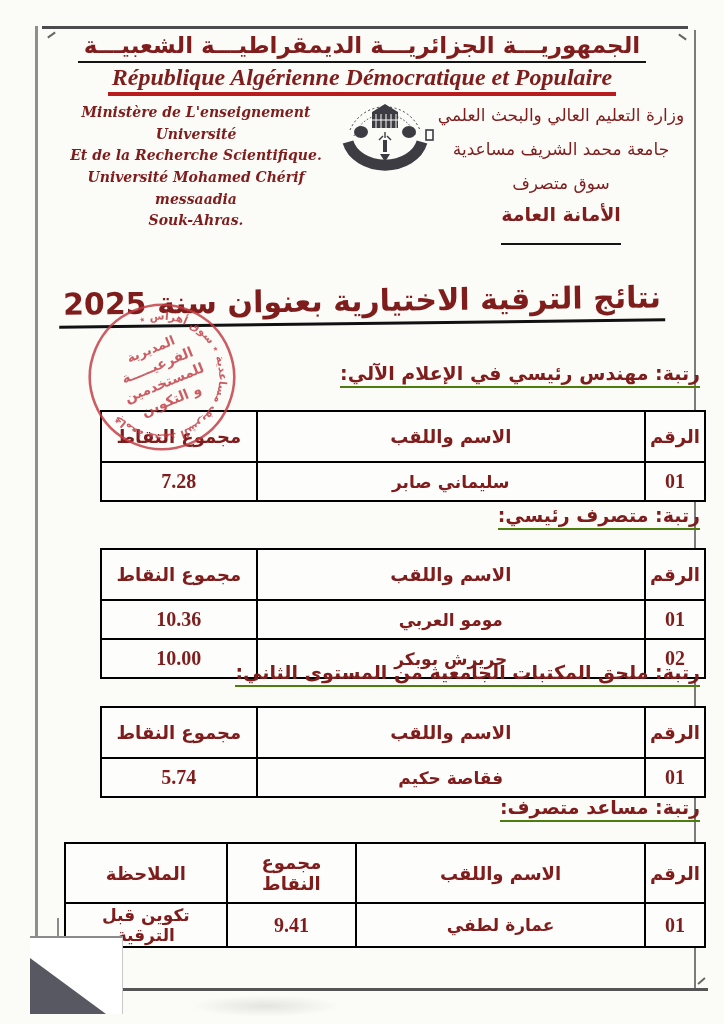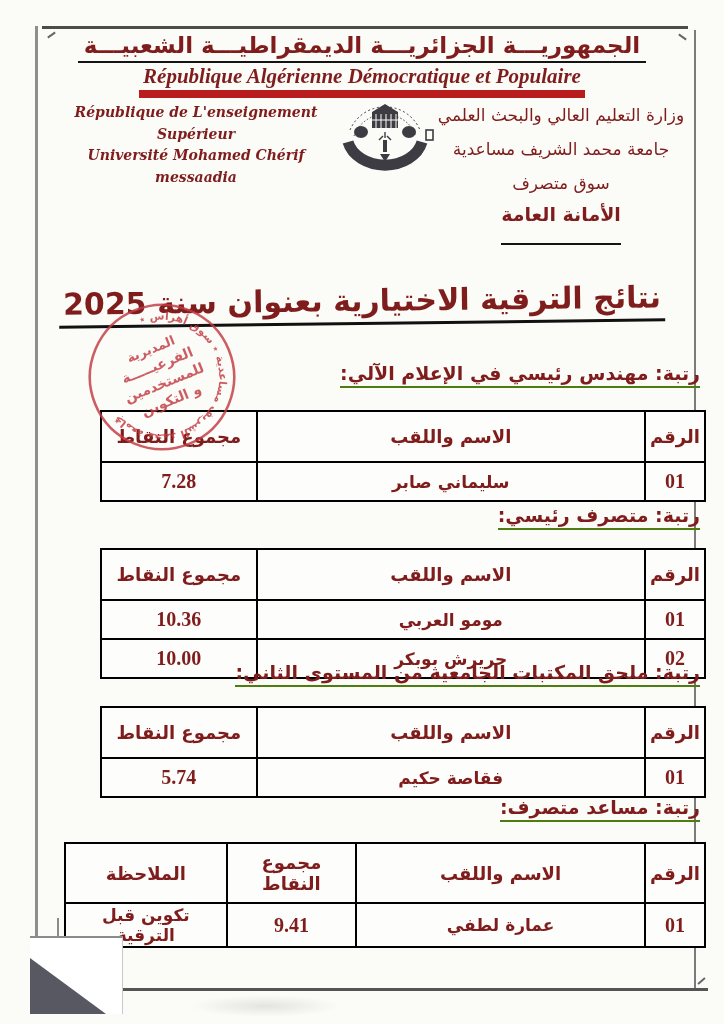--- a/index.html
+++ b/index.html
@@ -15,21 +15,21 @@
   .frame-bottom{position:absolute;left:36px;top:988px;width:672px;height:3px;background:#555;}
   .corner-mark{position:absolute;width:9px;height:2px;background:#666;}
   .cm-tl{left:47px;top:34px;transform:rotate(-35deg);}
   .cm-tr{left:678px;top:36px;transform:rotate(35deg);}
   .cm-br{left:697px;top:980px;transform:rotate(-40deg);}
 
   
   .country-ar{position:absolute;top:32px;left:0;width:724px;text-align:center;direction:rtl;}
   .country-ar span{display:inline-block;font-size:23px;font-weight:bold;border-bottom:2.5px solid #141414;padding:0 6px 3px;}
   .country-fr{position:absolute;top:64px;left:0;width:724px;text-align:center;}
-  .country-fr span{display:inline-block;font-family:"Liberation Serif",serif;font-style:italic;font-weight:bold;font-size:21px;border-bottom:8px solid #b91c1c;padding:0 4px 1px;}
+  .country-fr span{display:inline-block;font-family:"Liberation Serif",serif;font-style:italic;font-weight:bold;font-size:24px;border-bottom:4px solid #b91c1c;padding:0 4px 1px;}
   .ministry-fr{position:absolute;left:48px;top:102px;width:296px;text-align:center;font-family:"DejaVu Serif",serif;font-style:italic;font-weight:600;font-size:14px;line-height:1.55;}
   .ministry-ar{position:absolute;left:420px;top:98px;width:282px;text-align:center;direction:rtl;font-size:17px;line-height:2.0;}
   .secretariat{position:absolute;left:428px;top:203px;width:266px;text-align:center;direction:rtl;}
   .secretariat span{display:inline-block;font-size:19px;font-weight:bold;border-bottom:2.5px solid #141414;padding-bottom:18px;}
   .subdir{position:absolute;left:404px;top:237px;width:300px;text-align:center;direction:rtl;font-size:15.5px;font-weight:bold;}
 
   
   .logo{position:absolute;left:334px;top:92px;width:102px;height:96px;}
 
   
@@ -78,22 +78,24 @@
   <div class="corner-mark cm-br"></div>
 
   <div class="country-ar">
     <span>الجمهوريـــة الجزائريـــة الديمقراطيـــة الشعبيـــة</span>
   </div>
   <div class="country-fr">
     <span>République Algérienne Démocratique et Populaire</span>
   </div>
 
   <div class="ministry-fr">
-    <div>République de L'enseignement Supérieur</div>
+    <div>Ministère de L'enseignement Université</div>
+    <div>Et de la Recherche Scientifique.</div>
     <div>Université Mohamed Chérif messaadia</div>
+    <div>Souk-Ahras.</div>
   </div>
 
   <svg class="logo" viewBox="0 0 102 96">
     <g fill="none" stroke="#3c3c42">
       <path d="M16 38 A38 38 0 0 1 86 38" stroke-width="1" stroke-dasharray="2 2.5"></path>
       <path d="M20 44 A33 33 0 0 1 82 44" stroke-width="1" stroke-dasharray="1.5 2"></path>
       <path d="M14 50 A38 30 0 0 0 88 50" stroke-width="11" stroke-linecap="butt"></path>
     </g>
     <g fill="#3c3c42">
       <rect x="38" y="20" width="26" height="16"></rect>

